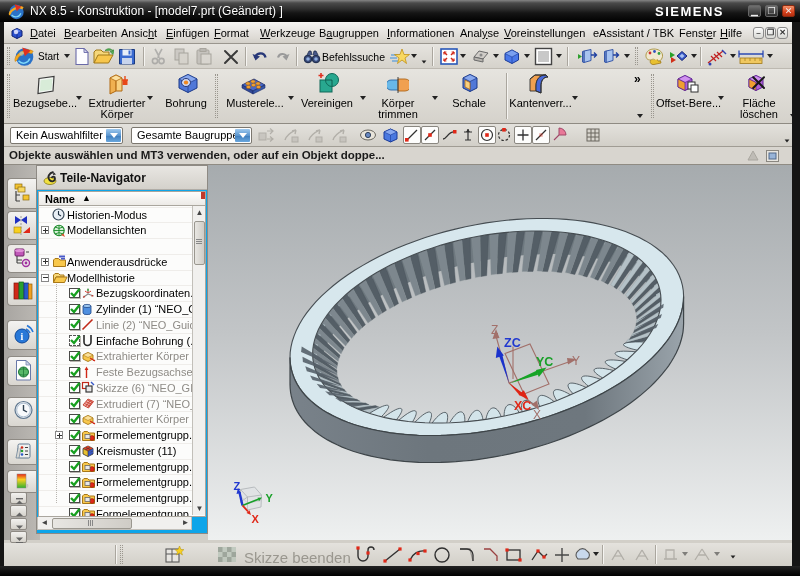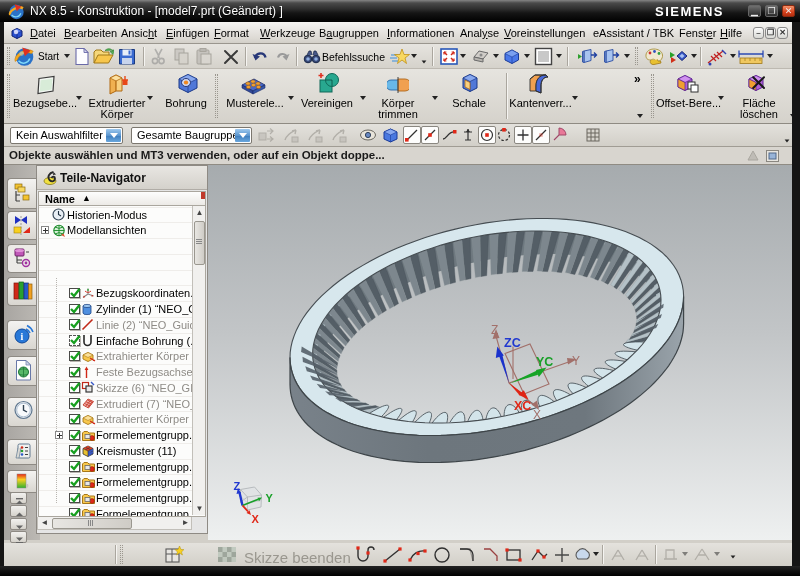--- a/index.html
+++ b/index.html
@@ -26,21 +26,21 @@
 .dar{width:0;height:0;border-left:3.5px solid transparent;border-right:3.5px solid transparent;border-top:4px solid #222}
 
 .combo{height:17px;background:#fff;border:1px solid #7b776f;border-radius:2px;font-size:11px;line-height:15px;padding-left:5px;color:#000}
 .combobtn{position:absolute;right:1px;top:1px;width:15px;height:13px;background:linear-gradient(#9dc8ee,#5b96cf 50%,#3d7dbd 51%,#6aa7dd);border-radius:1px}
 .combobtn:after{content:"";position:absolute;left:3.5px;top:4px;border-left:4px solid transparent;border-right:4px solid transparent;border-top:5px solid #fff}
 
 #main{left:4px;top:165px;width:792px;height:378px;background:#d2cfc8}
 #sidebar{left:0;top:0;width:36px;height:375px;background:linear-gradient(90deg,#a8a5a1,#bcb9b4)}
 .stab{left:3px;width:30px;background:linear-gradient(#f4f3f1,#d9d6d0);border:1px solid #8e8a84;border-radius:4px 0 0 4px;border-right:none}
 .stabsel{background:#eceae7;width:33px}
-#panel{left:32px;top:0;width:172px;height:369px;background:#e5e5e5;border:1px solid #8e8a84}
+#panel{left:32px;top:0;width:172px;height:369px;background:#0ea5e9;border:1px solid #8e8a84}
 #phead{left:0;top:0;width:170px;height:24px;background:linear-gradient(#e8e6e2,#d4d1cb);border-bottom:1px solid #b0aca6}
 #phead .t{position:absolute;left:23px;top:5px;font-weight:bold;font-size:12px;color:#111}
 #colhdr{left:1px;top:25px;width:168px;height:15px;background:linear-gradient(#fdfdfd,#eceae6);border:1px solid #aaa69e;font-size:11px;font-weight:bold}
 #tree{left:1px;top:40px;width:168px;height:311px;background:#fcfcfb;border:1px solid #aaa69e;border-top:none;overflow:hidden}
 .trow{position:absolute;left:0;width:146px;height:15.8px;font-size:11px;white-space:nowrap;color:#000}
 .trow.gray{color:#8e8b86}
 .vsb{position:absolute;right:0;top:0;width:13px;height:309px;background:#f1f0ee;border-left:1px solid #c2bfb9}
 .hsb{position:absolute;left:0px;top:351px;width:155px;height:13px;background:#f1f0ee;border:1px solid #c2bfb9;border-top:none}
 .sbthumb{background:linear-gradient(90deg,#e8e6e2,#cfccc6);border:1px solid #9a978f;border-radius:2px}
 .sbbtn{position:absolute;width:13px;height:12px;font-size:8px;color:#444;text-align:center;line-height:12px}
@@ -541,20 +541,40 @@
 <div class="trow" style="top:16.2px">
 <div style="position:absolute;left:2px;top:4px;width:8px;height:8px;background:#fff;border:1px solid #888;"></div>
 <div style="position:absolute;left:3.5px;top:7.5px;width:5px;height:1px;background:#333"></div>
 <div style="position:absolute;left:5.5px;top:5.5px;width:1px;height:5px;background:#333"></div>
 <span style="position:absolute;left:13px;top:1.5px"><svg class="tic" width="14" height="14" viewBox="0 0 14 14">
               <circle cx="7" cy="6.5" r="5.2" fill="#d8f0d8" stroke="#1a8a28" stroke-width="1.1"></circle>
               <path d="M1.8 6.5 L12.2 6.5 M7 1.3 L7 11.7 M3 3 A 7 7 0 0 0 11 3 M3 10 A 7 7 0 0 1 11 10" stroke="#1a8a28" stroke-width=".9" fill="none"></path>
               <path d="M9 11 L13 13 L11.5 9.5 Z" fill="#e05030"></path>
             </svg></span>
 <span style="position:absolute;left:28px;top:2px">Modellansichten</span>
+</div>
+<div class="trow" style="top:47.8px">
+<div style="position:absolute;left:2px;top:4px;width:8px;height:8px;background:#fff;border:1px solid #888;"></div>
+<div style="position:absolute;left:3.5px;top:7.5px;width:5px;height:1px;background:#333"></div>
+<div style="position:absolute;left:5.5px;top:5.5px;width:1px;height:5px;background:#333"></div>
+<span style="position:absolute;left:13px;top:1.5px"><svg class="tic" width="15" height="13" viewBox="0 0 15 13">
+              <path d="M1.5 11.5 L1.5 5 L3 3.5 L6.5 3.5 L8 5 L13.5 5 L13.5 11.5 Z" fill="#f8c84c" stroke="#a87818" stroke-width="1"></path>
+              <rect x="7" y="0.5" width="6" height="2" fill="#4858c8"></rect>
+              <rect x="9" y="3" width="4" height="1.5" fill="#4858c8"></rect>
+            </svg></span>
+<span style="position:absolute;left:28px;top:2px">Anwenderausdrücke</span>
+</div>
+<div class="trow" style="top:63.5px">
+<div style="position:absolute;left:2px;top:4px;width:8px;height:8px;background:#fff;border:1px solid #888;"></div>
+<div style="position:absolute;left:3.5px;top:7.5px;width:5px;height:1px;background:#333"></div>
+<span style="position:absolute;left:13px;top:1.5px"><svg class="tic" width="16" height="13" viewBox="0 0 16 13">
+              <path d="M1.5 11.5 L1.5 4 L3 2.5 L6.5 2.5 L8 4 L12 4 L12 6 L4 6 Z" fill="#f8d878" stroke="#a87818" stroke-width="1"></path>
+              <path d="M1.5 11.5 L4 6 L15 6 L12.5 11.5 Z" fill="#f8c84c" stroke="#a87818" stroke-width="1"></path>
+            </svg></span>
+<span style="position:absolute;left:28px;top:2px">Modellhistorie</span>
 </div>
 <div class="trow" style="top:79.2px">
 <div style="position:absolute;left:30px;top:2.5px;width:10.5px;height:10.5px;background:#fff;border:1px solid #4a4a48;box-shadow:1px 1px 0 #b8b5b0"></div>
 <svg style="position:absolute;left:29px;top:0.5px" width="14" height="14" viewBox="0 0 14 14">
             <path d="M3 7 L6 10 L11.5 3" stroke="#18a020" stroke-width="2.4" fill="none"></path>
           </svg>
 <span style="position:absolute;left:42px;top:1.5px"><svg class="tic" width="14" height="13" viewBox="0 0 14 13">
               <path d="M7 7 L7 1.5 M7 7 L2 10.5 M7 7 L12.5 9" stroke="#888" stroke-width="1.1"></path>
               <path d="M7 1.5 L5.8 3.5 L8.2 3.5 Z" fill="#18a020"></path>
               <path d="M2 10.5 L4.2 10.2 L3 8.6 Z" fill="#d02818"></path>

